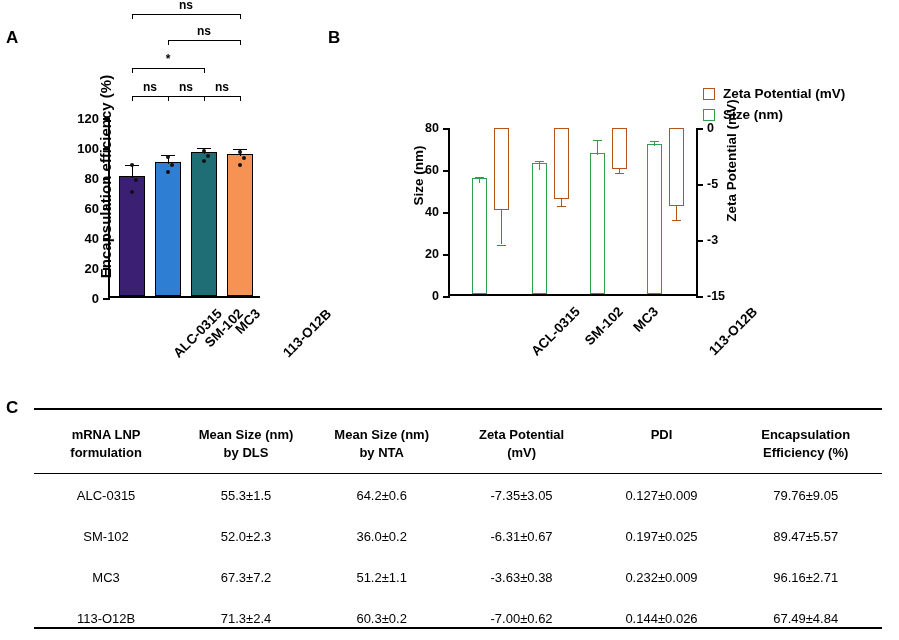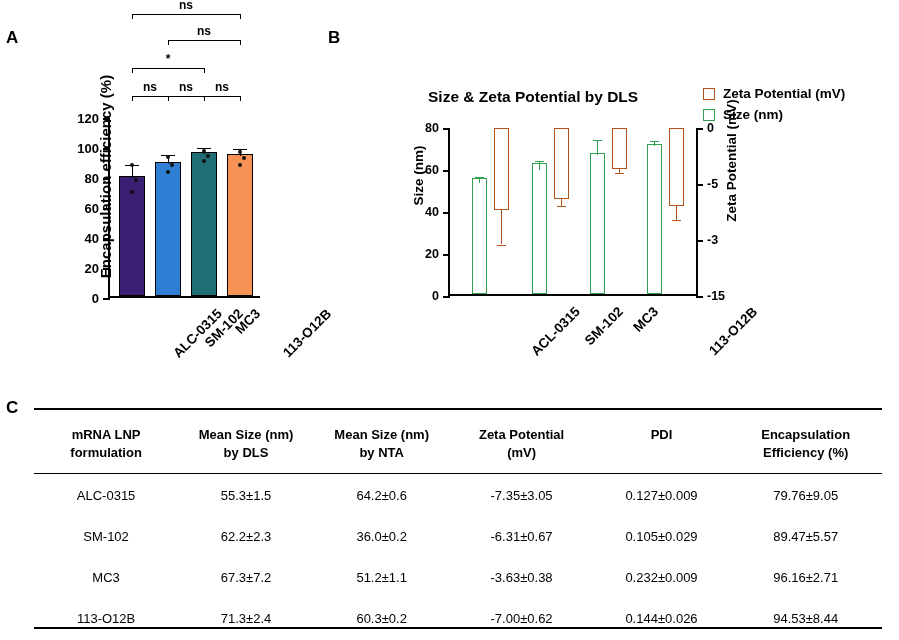--- a/index.html
+++ b/index.html
@@ -343,21 +343,20 @@
 
     <div class="sig-line" style="left:22px; top:-104px; width:108px;"></div>
     <div class="sig-tick-l" style="left:22px; top:-104px; height:5px;"></div>
     <div class="sig-tick-r" style="left:130px;top:-104px; height:5px;"></div>
     <div class="sig-text" style="left:76px; top:-120px;">ns</div>
   </div>
 </div>
 
 <div id="panelB">
   <div class="panel-letter letter">B</div>
-  <div class="b-title">Size &amp; Zeta Potential by DLS</div>
 
   <div class="b-legend">
     <div class="row">
       <span class="swatch" style="border-color:#B4541A;"></span>
       <span>Zeta Potential (mV)</span>
     </div>
     <div class="row">
       <span class="swatch" style="border-color:#2E9E4F;"></span>
       <span>Size (nm)</span>
     </div>
@@ -459,37 +458,37 @@
       <tr>
         <td>ALC-0315</td>
         <td>55.3±1.5</td>
         <td>64.2±0.6</td>
         <td>-7.35±3.05</td>
         <td>0.127±0.009</td>
         <td>79.76±9.05</td>
       </tr>
       <tr>
         <td>SM-102</td>
-        <td>62.2±2.3</td>
+        <td>52.0±2.3</td>
         <td>36.0±0.2</td>
         <td>-6.31±0.67</td>
-        <td>0.105±0.029</td>
+        <td>0.197±0.025</td>
         <td>89.47±5.57</td>
       </tr>
       <tr>
         <td>MC3</td>
         <td>67.3±7.2</td>
         <td>51.2±1.1</td>
         <td>-3.63±0.38</td>
         <td>0.232±0.009</td>
         <td>96.16±2.71</td>
       </tr>
       <tr>
         <td>113-O12B</td>
         <td>71.3±2.4</td>
         <td>60.3±0.2</td>
         <td>-7.00±0.62</td>
         <td>0.144±0.026</td>
-        <td>94.53±8.44</td>
+        <td>67.49±4.84</td>
       </tr>
     </tbody>
   </table>
 </div>
 
 </body></html>

